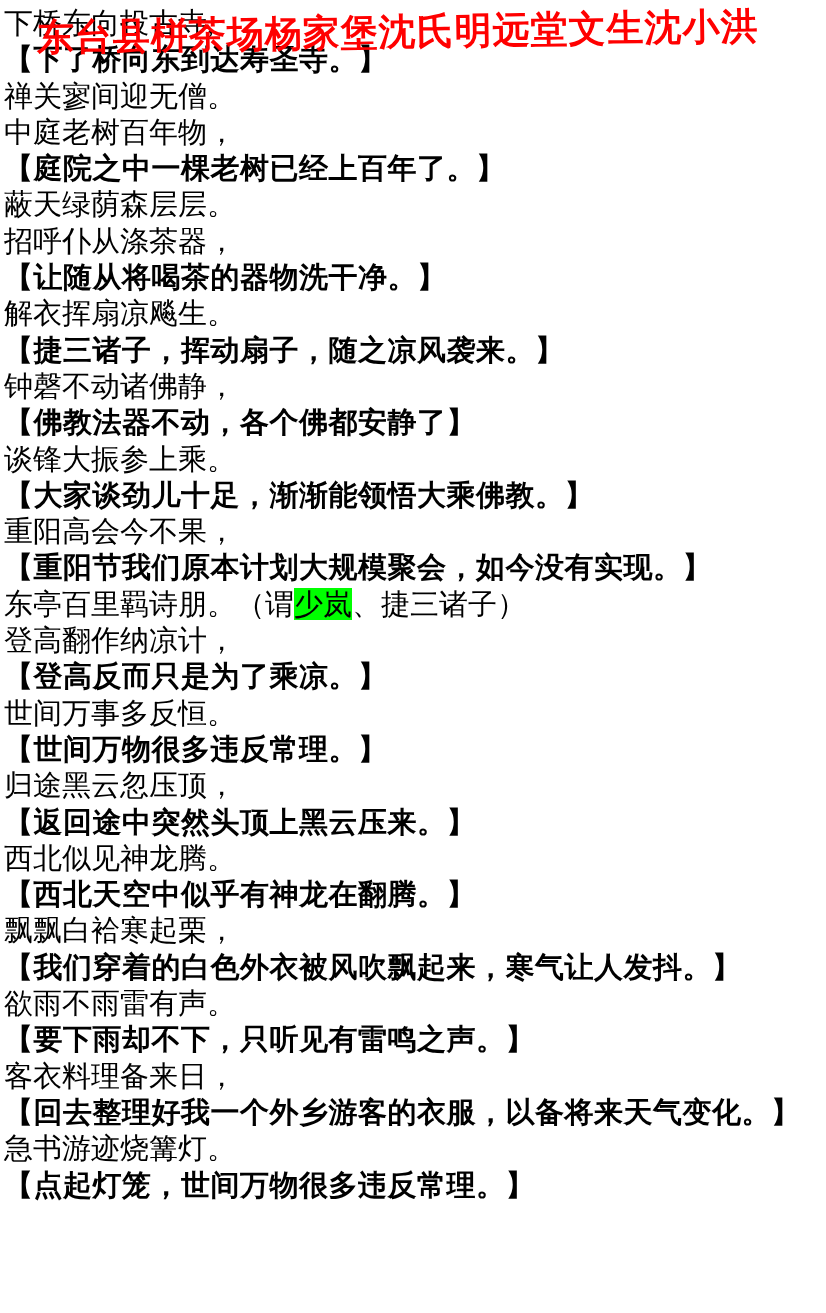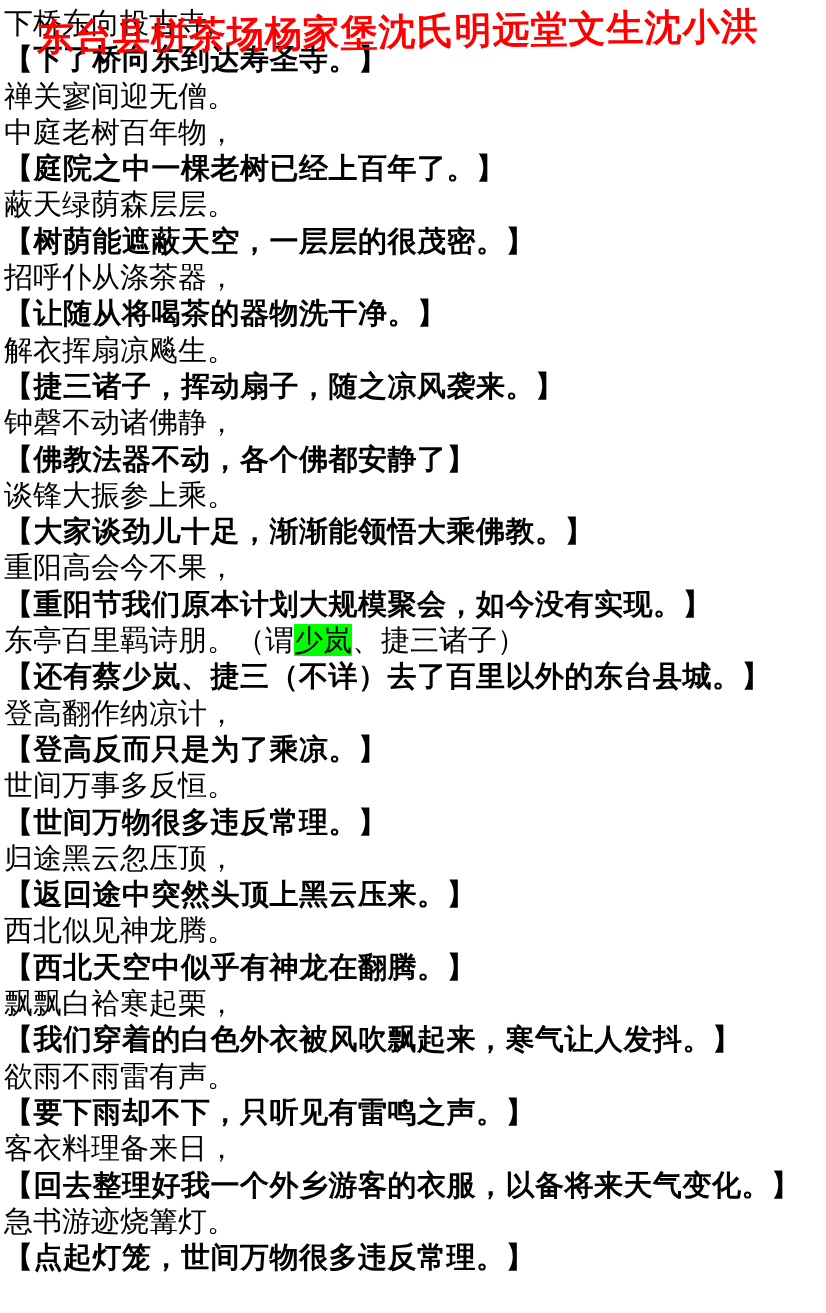--- a/index.html
+++ b/index.html
@@ -67,33 +67,31 @@
 
 <div class="page">
   <div class="watermark">东台县栟茶场杨家堡沈氏明远堂文生沈小洪</div>
   <div class="text-flow">
       <div class="line verse">下桥东向投古寺,</div>
       <div class="line annotation">【下了桥向东到达寿圣寺。】</div>
       <div class="line verse">禅关寥间迎无僧。</div>
       <div class="line verse">中庭老树百年物，</div>
       <div class="line annotation">【庭院之中一棵老树已经上百年了。】</div>
       <div class="line verse">蔽天绿荫森层层。</div>
-      <div class="line annotation">【树荫能遮蔽天空，一层层的很茂密。】</div>
       <div class="line verse">招呼仆从涤茶器，</div>
       <div class="line annotation">【让随从将喝茶的器物洗干净。】</div>
       <div class="line verse">解衣挥扇凉飚生。</div>
       <div class="line annotation">【捷三诸子，挥动扇子，随之凉风袭来。】</div>
       <div class="line verse">钟磬不动诸佛静，</div>
       <div class="line annotation">【佛教法器不动，各个佛都安静了】</div>
       <div class="line verse">谈锋大振参上乘。</div>
       <div class="line annotation">【大家谈劲儿十足，渐渐能领悟大乘佛教。】</div>
       <div class="line verse">重阳高会今不果，</div>
       <div class="line annotation">【重阳节我们原本计划大规模聚会，如今没有实现。】</div>
       <div class="line verse"><span>东亭百里羁诗朋。（谓</span><span class="hl">少岚</span><span>、捷三诸子）</span></div>
-      <div class="line annotation">【还有蔡少岚、捷三（不详）去了百里以外的东台县城。】</div>
       <div class="line verse">登高翻作纳凉计，</div>
       <div class="line annotation">【登高反而只是为了乘凉。】</div>
       <div class="line verse">世间万事多反恒。</div>
       <div class="line annotation">【世间万物很多违反常理。】</div>
       <div class="line verse">归途黑云忽压顶，</div>
       <div class="line annotation">【返回途中突然头顶上黑云压来。】</div>
       <div class="line verse">西北似见神龙腾。</div>
       <div class="line annotation">【西北天空中似乎有神龙在翻腾。】</div>
       <div class="line verse">飘飘白袷寒起栗，</div>
       <div class="line annotation">【我们穿着的白色外衣被风吹飘起来，寒气让人发抖。】</div>

